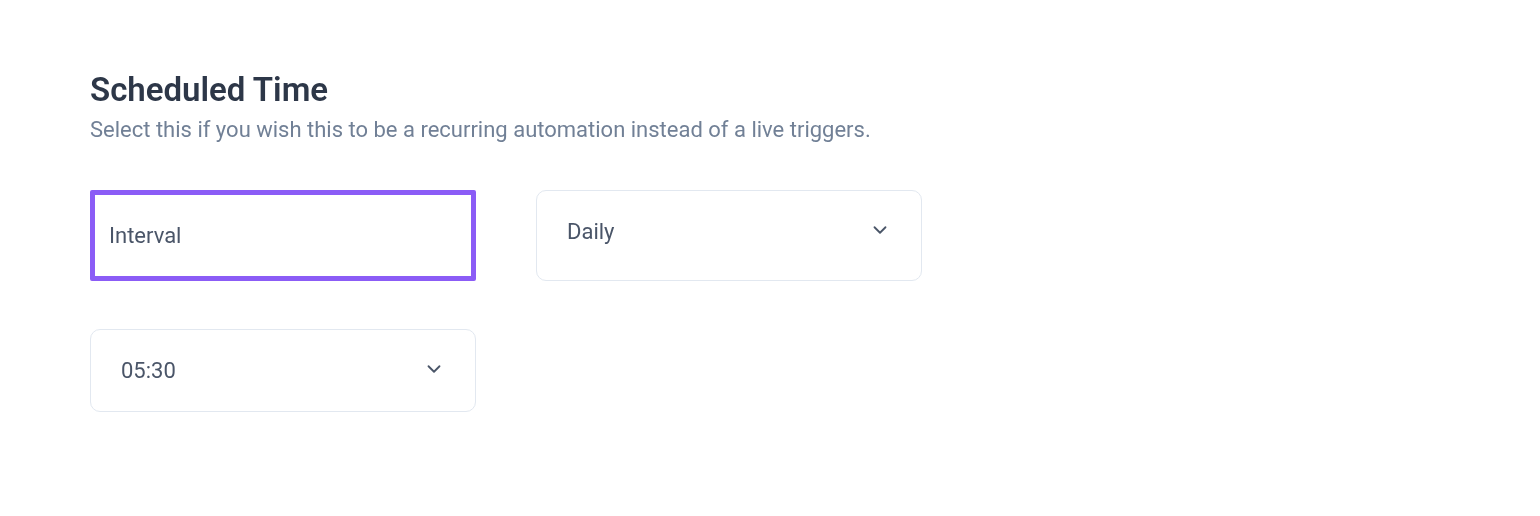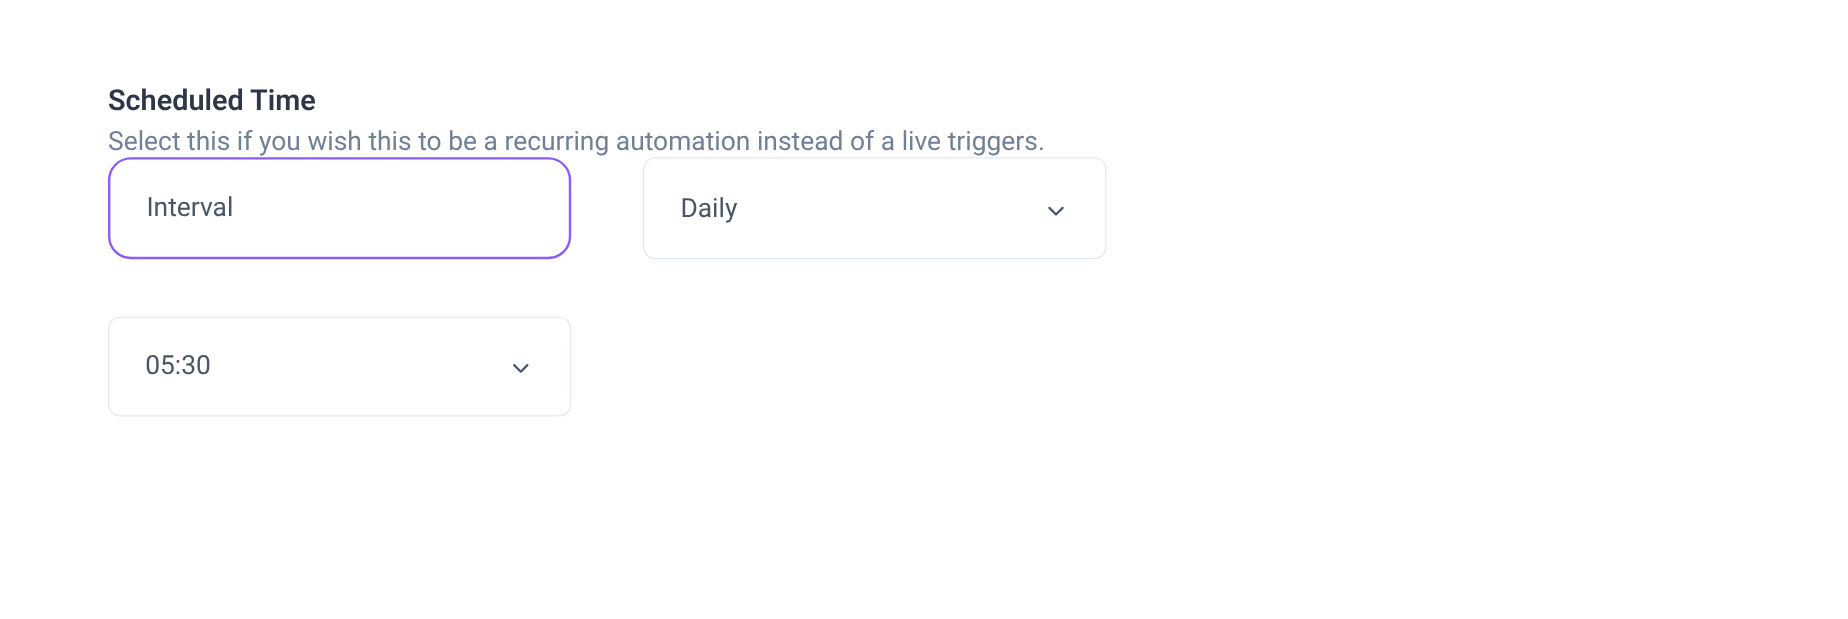--- a/index.html
+++ b/index.html
@@ -8,56 +8,57 @@
       padding: 0;
     }
     body {
       font-family: -apple-system, BlinkMacSystemFont, "Segoe UI", Roboto, Helvetica, Arial, sans-serif;
       background: #ffffff;
       width: 1540px;
       height: 516px;
       padding: 70px 90px;
     }
     .section-title {
-      font-size: 24px;
+      font-size: 33px;
       font-weight: 600;
       color: #2d3748;
       margin-bottom: 8px;
     }
     .section-description {
       font-size: 22px;
       font-weight: 400;
       color: #718096;
+      margin-bottom: 48px;
     }
     .form-row {
       display: flex;
       gap: 60px;
       margin-bottom: 48px;
     }
     .field-box {
-      border: 2px solid #8b5cf6;
-      border-radius: 19px;
-      padding: 28px 30px;
+      border: 5px solid #8b5cf6;
+      border-radius: 2px;
+      padding: 28px 14px;
       width: 386px;
       font-size: 22px;
       color: #4a5568;
       background: #ffffff;
       display: flex;
       align-items: center;
     }
     .select-box {
       border: 1px solid #e2e8f0;
       border-radius: 10px;
       padding: 28px 30px;
       width: 386px;
       font-size: 22px;
       color: #4a5568;
       background: #ffffff;
       display: flex;
-      align-items: flex-end;
+      align-items: flex-start;
       justify-content: space-between;
       cursor: pointer;
       user-select: none;
     }
     .chevron {
       display: flex;
       align-items: center;
       justify-content: center;
     }
     .chevron svg {

